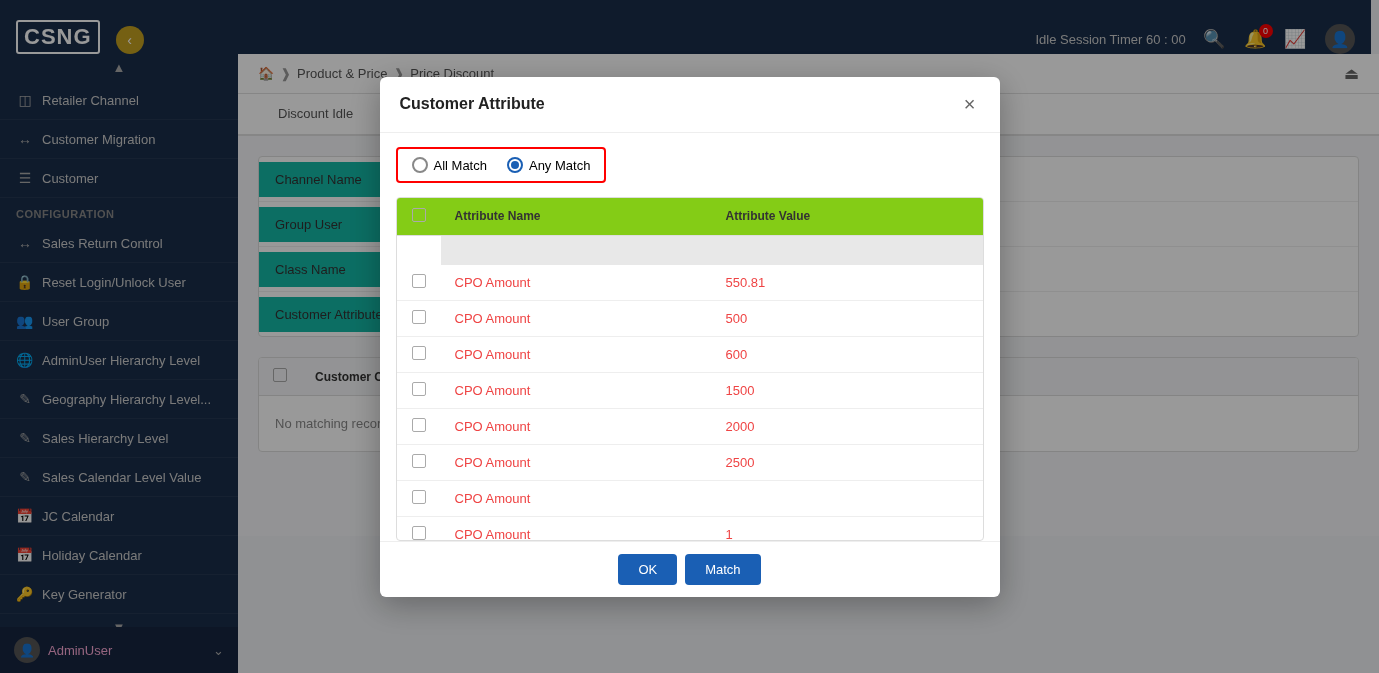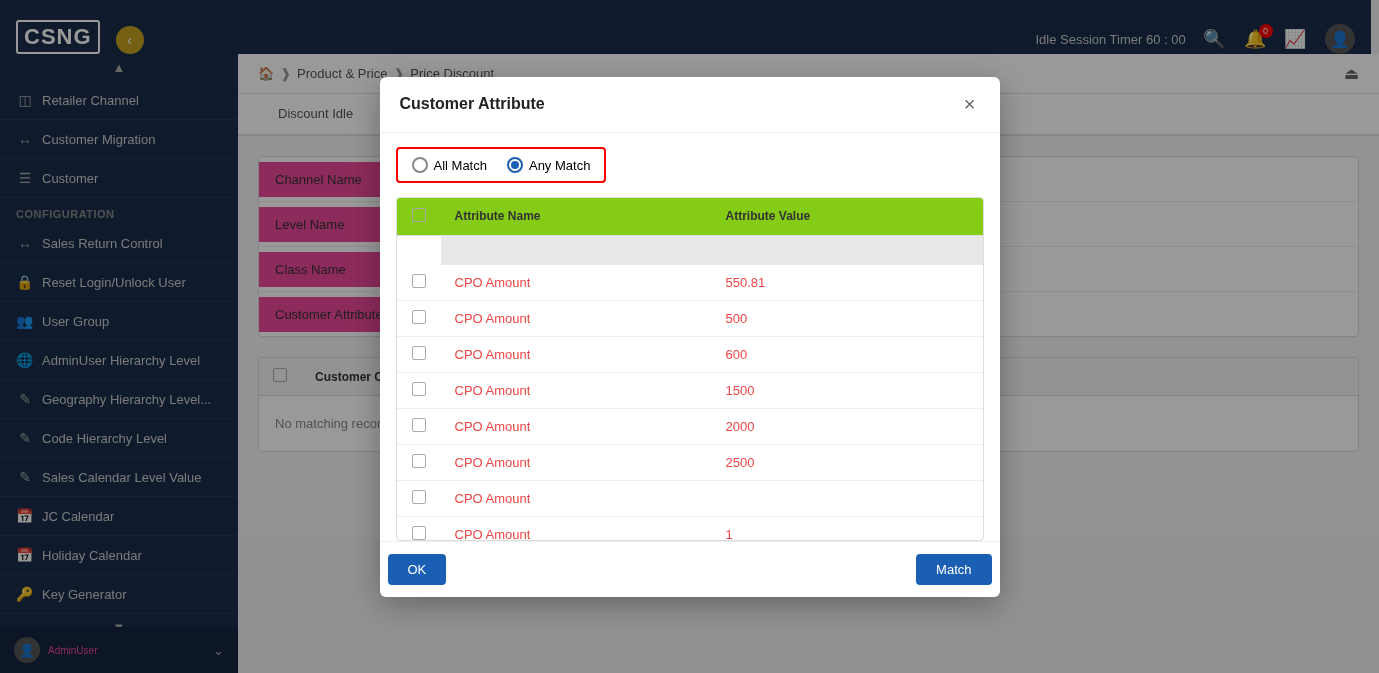--- a/index.html
+++ b/index.html
@@ -170,21 +170,21 @@
       display: flex;
       align-items: center;
       border-bottom: 1px solid #eee;
     }
     .form-row:last-child { border-bottom: none; }
     .form-label {
       width: 200px;
       padding: 10px 16px;
       font-size: 13px;
       color: #333;
-      background: #ec4899;
+      background: #14b8a6;
       border-right: 1px solid #0c4a6e;
     }
     .form-input-cell {
       flex: 1;
       padding: 8px 12px;
       display: flex;
       align-items: center;
       gap: 8px;
     }
     .dots-btn {
@@ -343,24 +343,24 @@
 
     .cb {
       width: 14px; height: 14px;
       border: 1.5px solid #aaa;
       border-radius: 2px;
       display: inline-block;
       cursor: pointer;
     }
 
     .modal-footer {
-      padding: 12px 8px;
+      padding: 12px 0;
       border-top: 1px solid #eee;
       display: flex;
-      justify-content: space-between;
+      justify-content: center;
       gap: 8px;
     }
     .btn-primary {
       background: #1a5fb4;
       color: white;
       border: none;
       padding: 8px 20px;
       border-radius: 4px;
       cursor: pointer;
       font-size: 13px;
@@ -425,21 +425,21 @@
       <div class="sidebar-item">
         <span class="si-icon">🌐</span>
         <span>AdminUser Hierarchy Level</span>
       </div>
       <div class="sidebar-item">
         <span class="si-icon">✎</span>
         <span>Geography Hierarchy Level...</span>
       </div>
       <div class="sidebar-item">
         <span class="si-icon">✎</span>
-        <span>Code Hierarchy Level</span>
+        <span>Sales Hierarchy Level</span>
       </div>
       <div class="sidebar-item">
         <span class="si-icon">✎</span>
         <span>Sales Calendar Level Value</span>
       </div>
       <div class="sidebar-item">
         <span class="si-icon">📅</span>
         <span>JC Calendar</span>
       </div>
       <div class="sidebar-item">
@@ -449,21 +449,21 @@
       <div class="sidebar-item">
         <span class="si-icon">🔑</span>
         <span>Key Generator</span>
       </div>
 
       <div class="sidebar-scroll-btn">▼</div>
     </div>
 
     <div style="position:absolute; bottom:0; left:0; right:0; background:#162540; padding:10px 14px; display:flex; align-items:center; gap:8px;">
       <div style="width:26px;height:26px;background:#555;border-radius:50%;display:flex;align-items:center;justify-content:center;color:white;font-size:13px;">👤</div>
-      <span style="color:#ec4899;font-size:10px;">AdminUser</span>
+      <span style="color:#f9a8d4;font-size:13px;">AdminUser</span>
       <span style="margin-left:auto;color:#aaa;">⌄</span>
     </div>
   </div>
 
   <div class="main-content">
 
     <div class="breadcrumb">
       <span>🏠</span>
       <span class="breadcrumb-sep">❱</span>
       <span class="breadcrumb-link">Product &amp; Price</span>
@@ -481,21 +481,21 @@
     <div class="content-area">
 
       <div class="form-table">
         <div class="form-row">
           <div class="form-label">Channel Name</div>
           <div class="form-input-cell">
             <button class="dots-btn">...</button>
           </div>
         </div>
         <div class="form-row">
-          <div class="form-label">Level Name</div>
+          <div class="form-label">Group User</div>
           <div class="form-input-cell">
             <button class="dots-btn">...</button>
           </div>
         </div>
         <div class="form-row">
           <div class="form-label">Class Name</div>
           <div class="form-input-cell">
             <button class="dots-btn">...</button>
           </div>
         </div>

